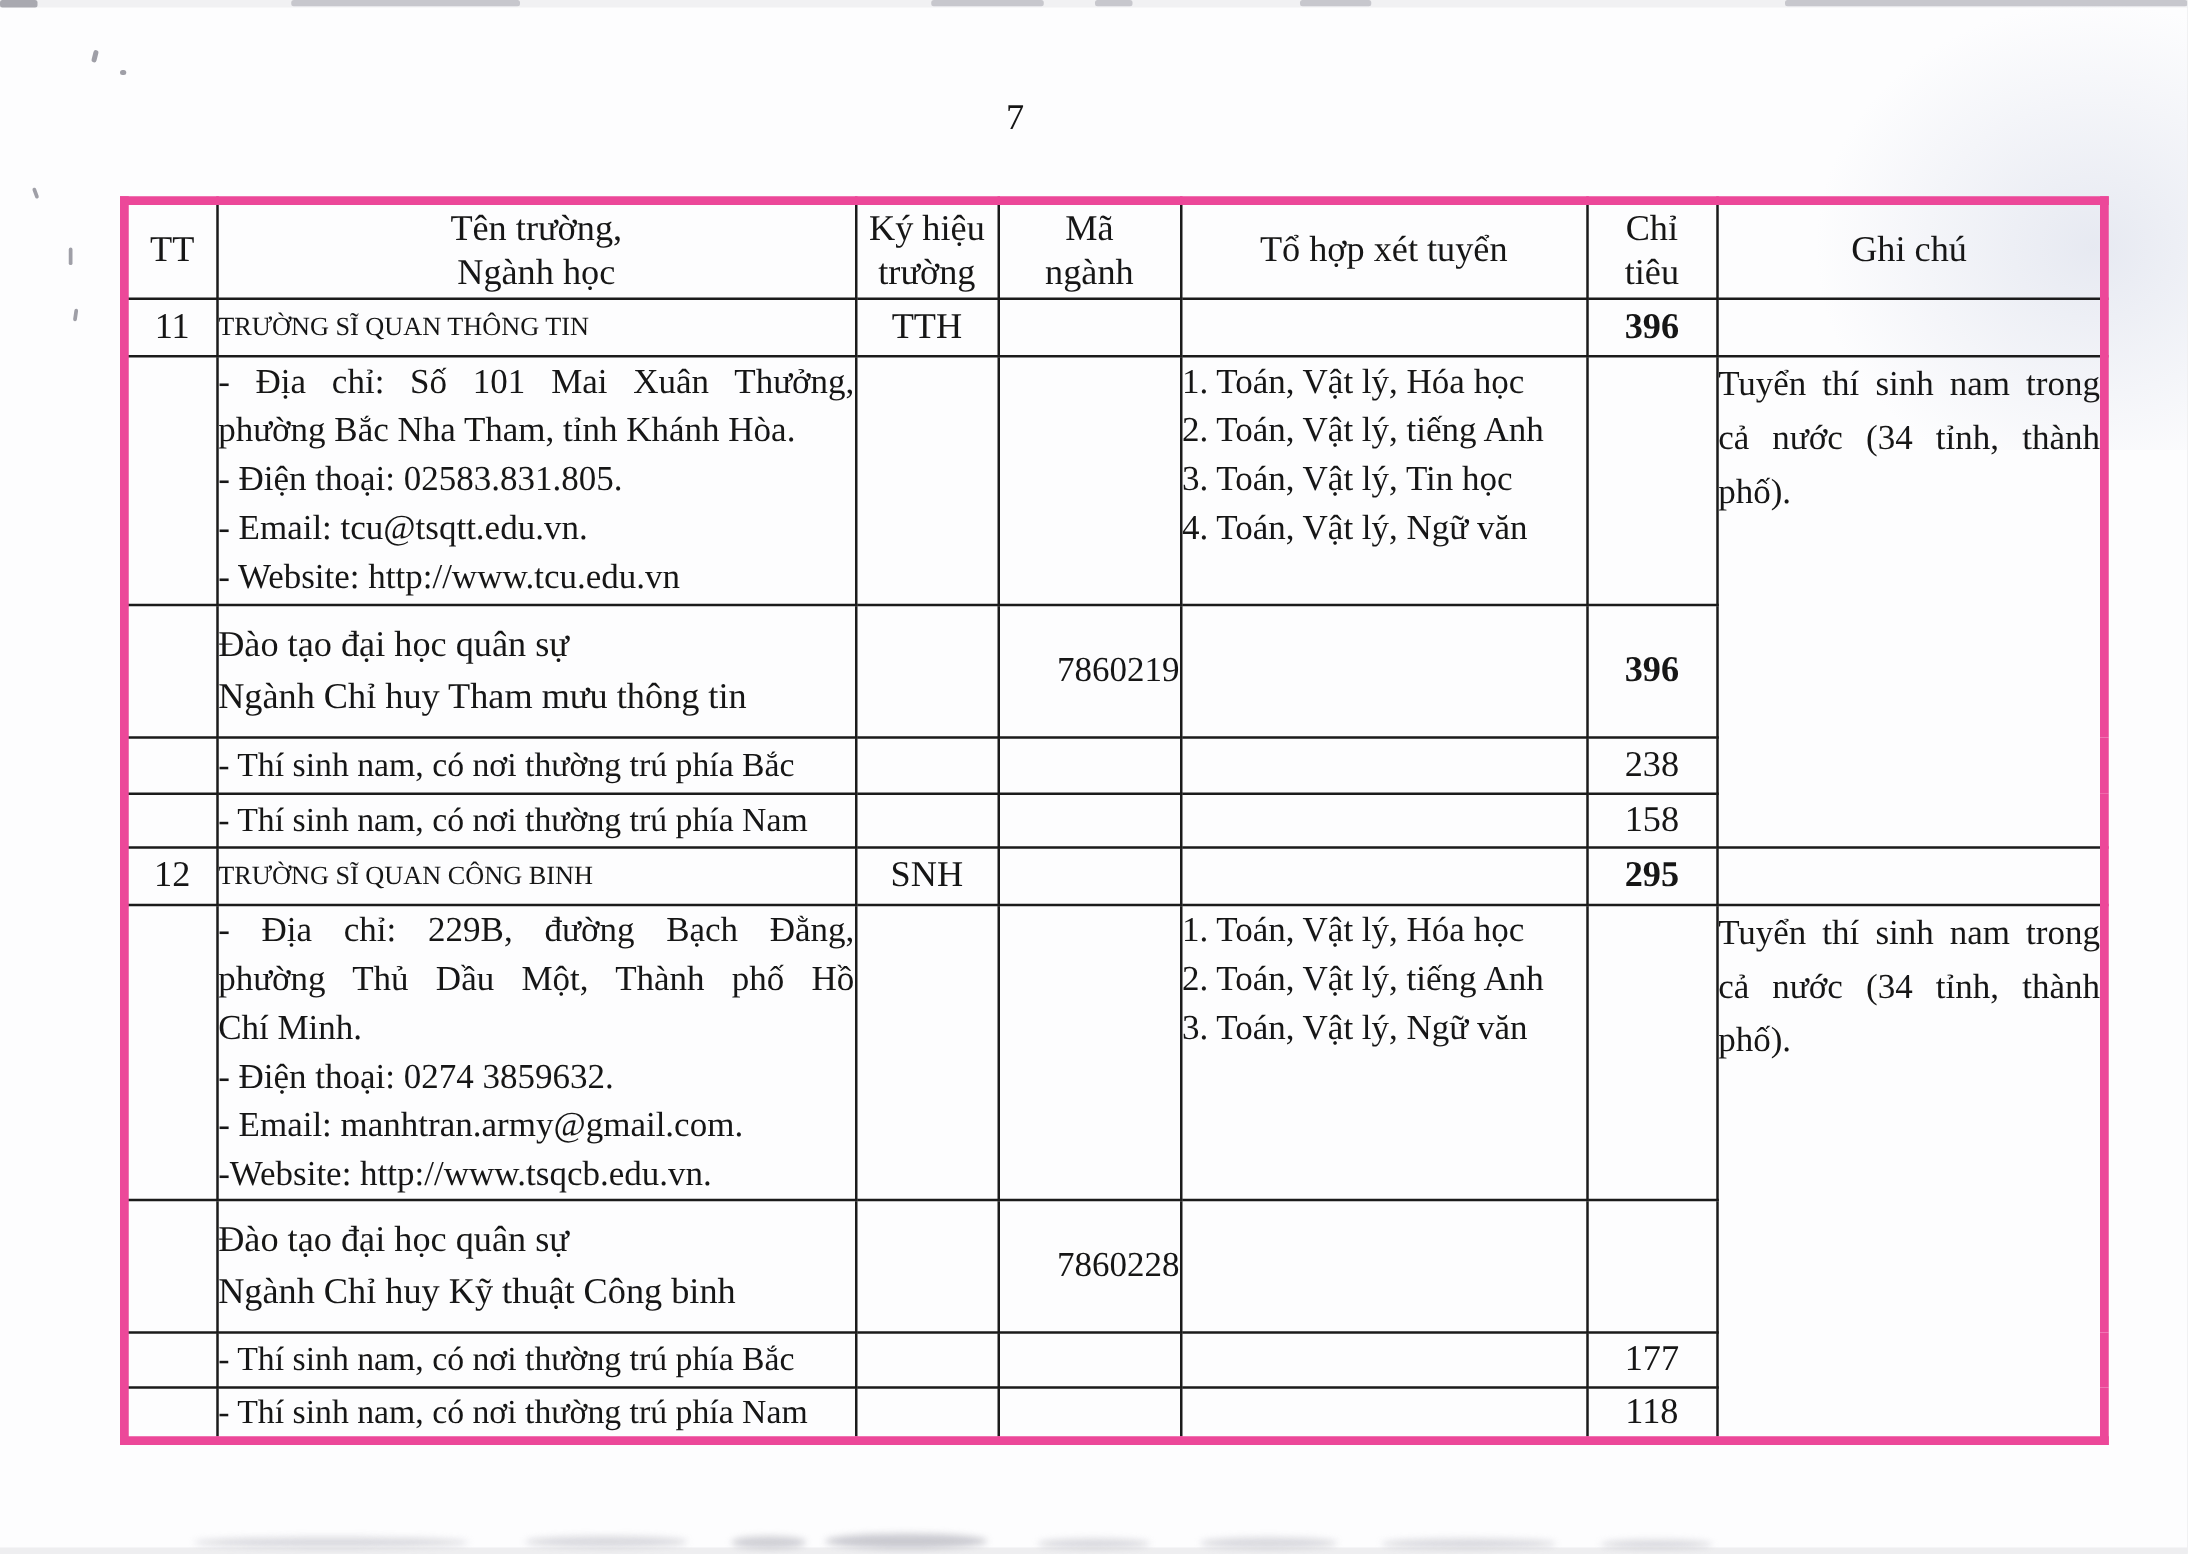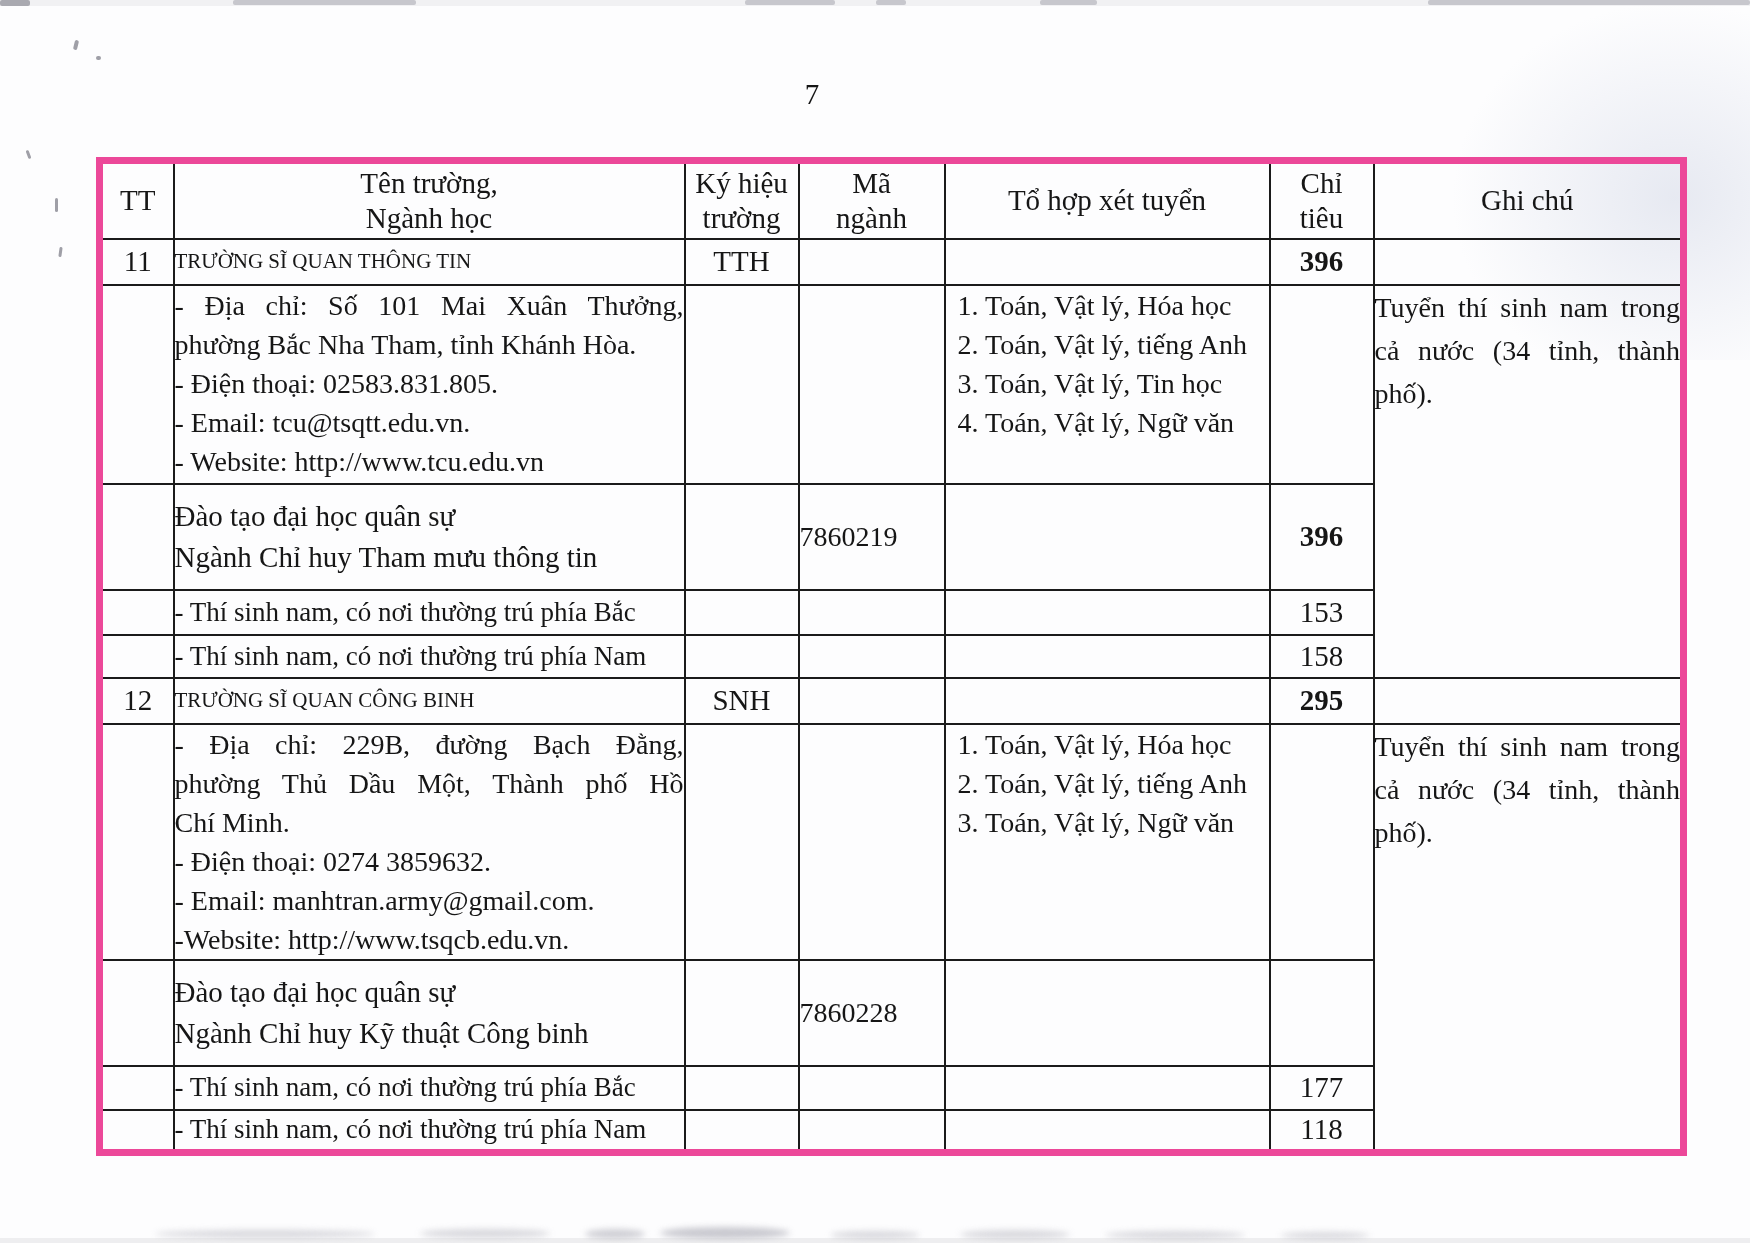--- a/index.html
+++ b/index.html
@@ -40,28 +40,28 @@
   tr.r-sub3{height:44px;}
   tr.r-sub4{height:43px;}
   .hcell{ text-align:center; vertical-align:middle; font-weight:bold; font-size:29px; line-height:35px;}
   .tt{ text-align:center; vertical-align:middle; font-weight:bold; font-size:29px;}
   .schoolname{ vertical-align:middle; font-weight:bold; font-size:21px; padding:0 10px 0 13px; white-space:nowrap;}
   .codecell{ text-align:center; vertical-align:middle; font-weight:bold; font-size:29px;margin-left:28px;}
   .details{ vertical-align:top; font-size:28px; line-height:39px; padding:2px 12px 0 13px;}
   .details .ln{ white-space:nowrap;}
   .details .jline{ white-space:normal; text-align:justify; text-align-last:justify;}
   .combos{ vertical-align:top; font-size:28px; line-height:39px; padding:5px 6px 0 16px;}
-  .combos .ln{ white-space:nowrap;padding-left:12px;}
+  .combos .ln{ white-space:nowrap;}
   .notecell{ vertical-align:top; font-size:28px; line-height:43px;
     padding:11px 14px 0 16px; text-align:justify;}
   .progcell{ vertical-align:middle; font-weight:bold; font-size:29px; line-height:41px; padding:0 8px 0 13px;}
   .progcell .ln{ white-space:nowrap;}
   .num{ text-align:center; vertical-align:middle; font-size:29px;}
   .num.b{ font-weight:bold;}
-  .majorcode{ text-align:left; vertical-align:middle; font-size:28px;}
+  .majorcode{ text-align:right; vertical-align:middle; font-size:28px;}
   .subrow{ vertical-align:middle; font-size:27px; padding:0 6px 0 13px; white-space:nowrap;}
 </style>
 </head>
 <body>
 
 <div class="page">
 
   <div class="top-band"></div>
   <div class="edge-dash" style="left:0;width:30px;height:6px;background:#a9a9b0;"></div>
   <div class="edge-dash" style="left:233px;width:183px;height:5px;"></div>
@@ -165,21 +165,21 @@
       <td></td>
       <td class="num b">396</td>
     </tr>
 
     <tr class="r-sub1">
       <td></td>
       <td class="subrow">- Thí sinh nam, có nơi thường trú phía Bắc</td>
       <td></td>
       <td></td>
       <td></td>
-      <td class="num">153</td>
+      <td class="num">238</td>
     </tr>
 
     <tr class="r-sub2">
       <td></td>
       <td class="subrow">- Thí sinh nam, có nơi thường trú phía Nam</td>
       <td></td>
       <td></td>
       <td></td>
       <td class="num">158</td>
     </tr>

